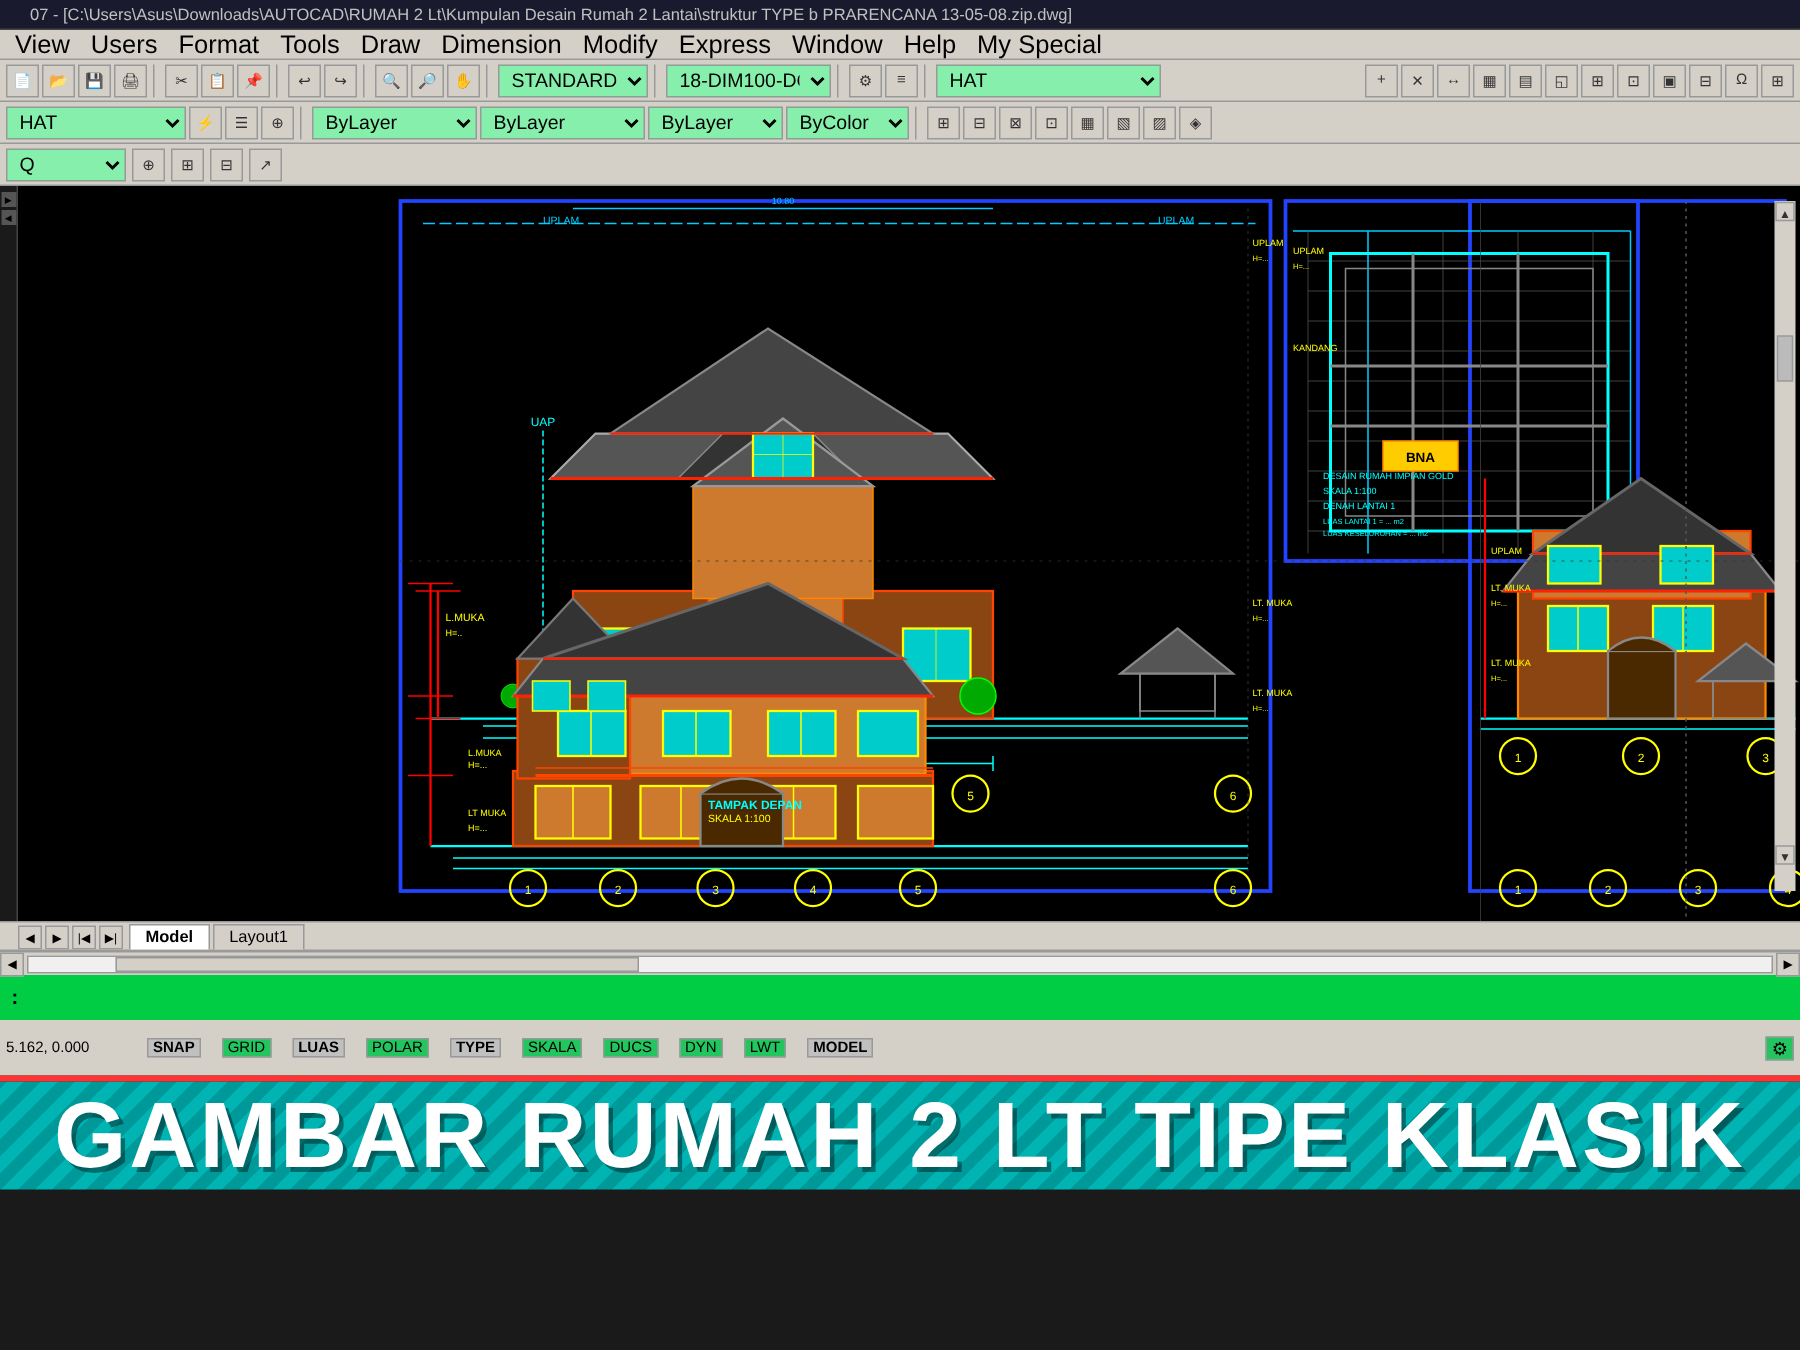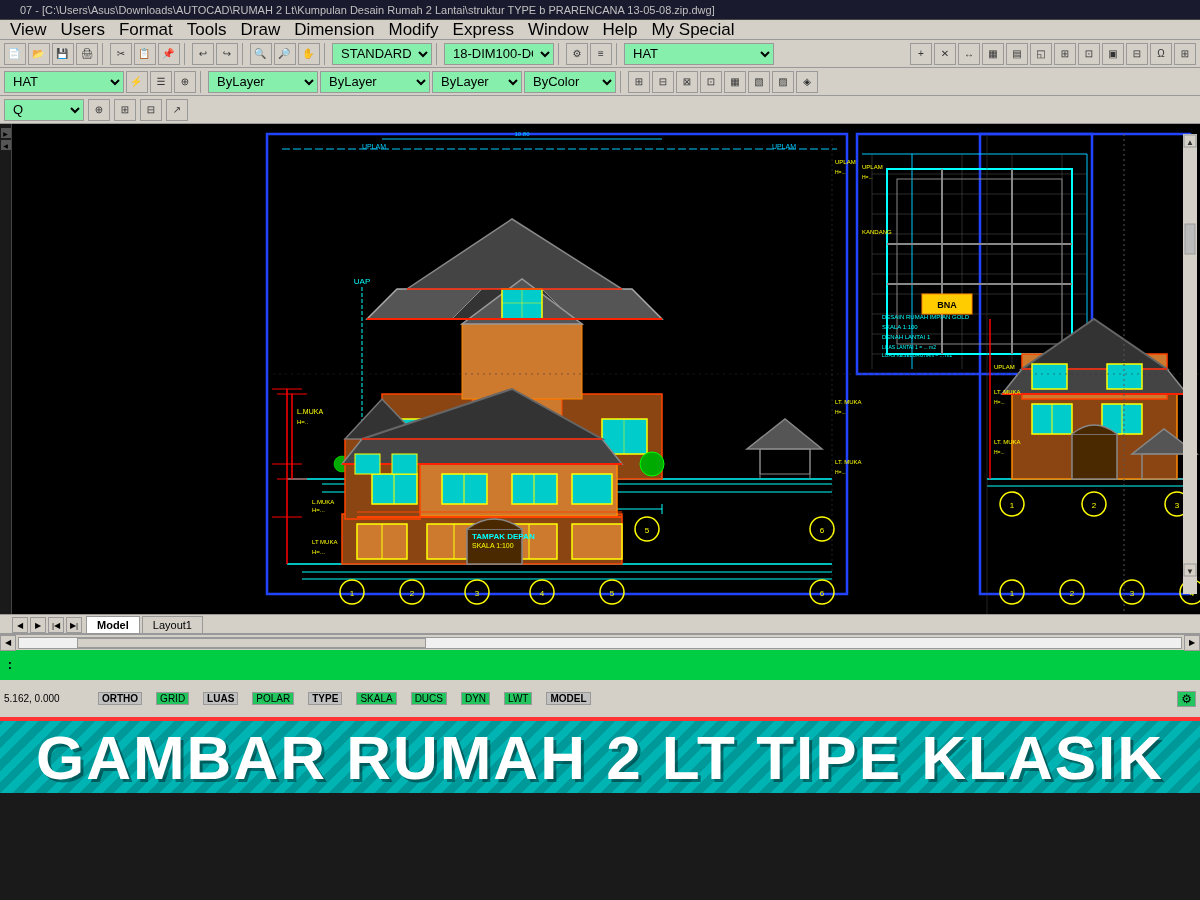--- a/index.html
+++ b/index.html
@@ -361,21 +361,21 @@
 
   <select class="tb-dropdown" style="width:110px">
     <option>ByLayer</option>
   </select>
   <select class="tb-dropdown" style="width:110px">
     <option>ByLayer</option>
   </select>
   <select class="tb-dropdown" style="width:90px">
     <option>ByLayer</option>
   </select>
-  <select class="tb-dropdown" style="width:92px">
+  <select class="tb-dropdown" style="width:82px">
     <option>ByColor</option>
   </select>
   <div class="tb-separator"></div>
   <button class="tb-btn">⊞</button>
   <button class="tb-btn">⊟</button>
   <button class="tb-btn">⊠</button>
   <button class="tb-btn">⊡</button>
   <button class="tb-btn">▦</button>
   <button class="tb-btn">▧</button>
   <button class="tb-btn">▨</button>
@@ -694,21 +694,21 @@
   </div>
   <button class="scroll-btn">▶</button>
 </div>
 
 <div id="command-line">
   <span>:</span>
 </div>
 
 <div id="status-bottom">
   <span style="min-width:80px; font-size:10px;">5.162, 0.000</span>
-  <div class="status-item active">ORTHO</div>
+  <div class="status-item active">SNAP</div>
   <div class="status-item">GRID</div>
   <div class="status-item active">LUAS</div>
   <div class="status-item">POLAR</div>
   <div class="status-item active">TYPE</div>
   <div class="status-item">SKALA</div>
   <div class="status-item">DUCS</div>
   <div class="status-item">DYN</div>
   <div class="status-item">LWT</div>
   <div class="status-item active">MODEL</div>
   <div style="flex:1"></div>

